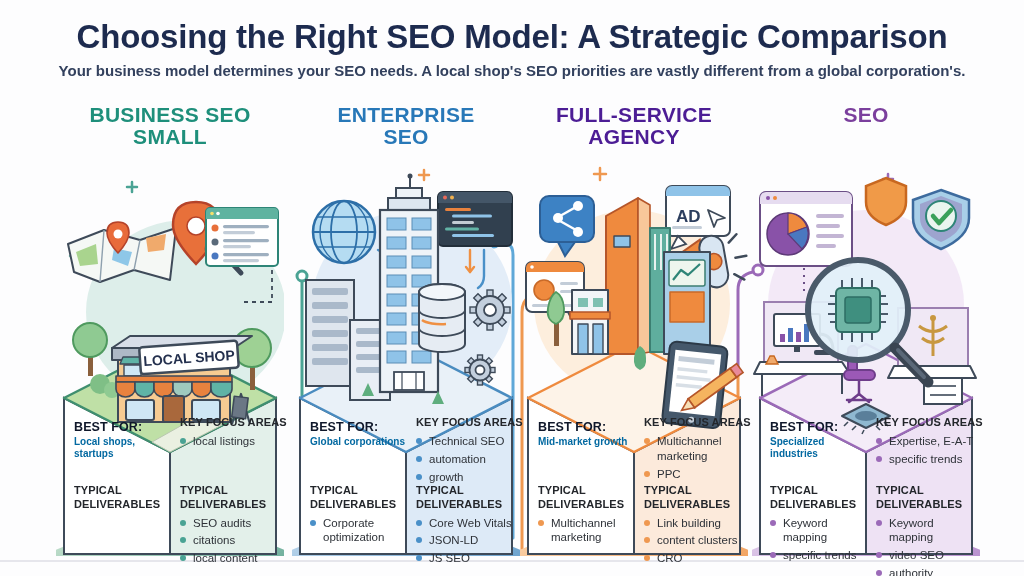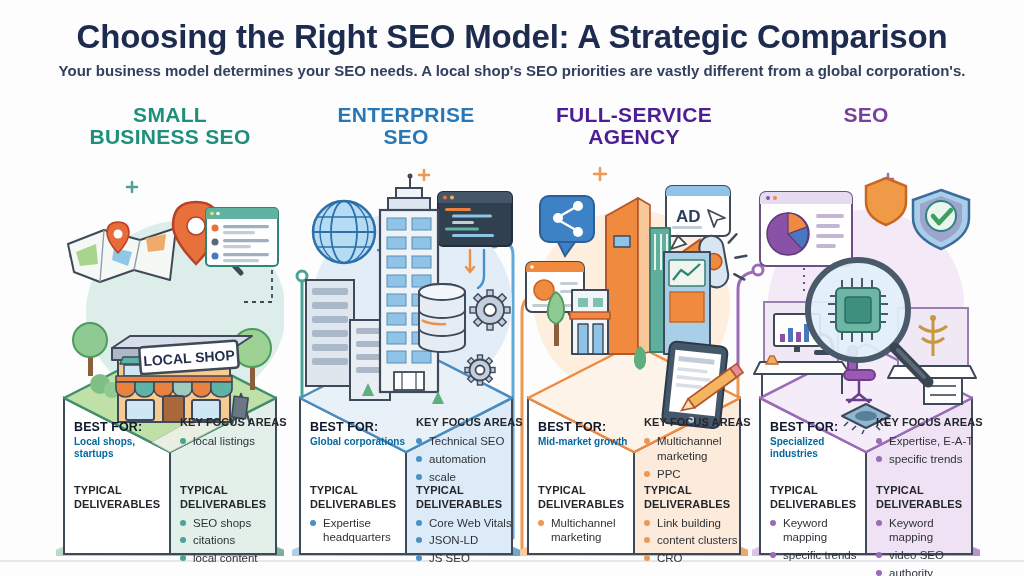--- a/index.html
+++ b/index.html
@@ -70,22 +70,22 @@
     </g>
   </svg>
 
   <header class="page-head">
     <h1>Choosing the Right SEO Model: A Strategic Comparison</h1>
     <p>Your business model determines your SEO needs. A local shop's SEO priorities are vastly different from a global corporation's.</p>
   </header>
 
   <section class="column c0" style="left:56px">
     <h2 class="col-title">
+      <span>BUSINESS SEO</span>
       <span>SMALL</span>
-      <span>BUSINESS SEO</span>
     </h2>
     <svg class="art" viewBox="0 0 228 404">
       <ellipse cx="130" cy="160" rx="100" ry="92" fill="#ddeeea"></ellipse>
 
       <g stroke-linejoin="round">
         <path d="M12,92 L48,78 L84,88 L120,76 L114,128 L78,118 L44,130 L18,120 Z" fill="#f5f8f5" stroke="#3e4a59" stroke-width="2"></path>
         <path d="M48,78 L44,130 M84,88 L78,118" stroke="#8ea0ae" stroke-width="1.4" fill="none"></path>
         <path d="M20,100 L40,92 L42,112 L24,114 Z" fill="#a9d48e"></path>
         <path d="M58,96 L76,100 L72,114 L56,108 Z" fill="#8ec7e8"></path>
         <path d="M90,86 L110,82 L108,98 L92,100 Z" fill="#f0aa6c"></path>
@@ -184,21 +184,21 @@
     </div>
     <div class="tseg key-focus kf">
       <div class="sec-head">KEY FOCUS AREAS</div>
       <ul class="blist">
         <li>local listings</li>
       </ul>
     </div>
     <div class="tseg right-deliv">
       <div class="sec-head">TYPICAL DELIVERABLES</div>
       <ul class="blist">
-        <li>SEO shops</li>
+        <li>SEO audits</li>
         <li>citations</li>
         <li>local content</li>
       </ul>
     </div>
   </section>
 
   <section class="column c1" style="left:292px">
     <h2 class="col-title">
       <span>ENTERPRISE</span>
       <span>SEO</span>
@@ -323,29 +323,29 @@
       </g>
       <path d="M70,244 l6,-13 6,13 Z M140,252 l6,-13 6,13 Z" fill="#5fae7e"></path>
     </svg>
     <div class="tseg best-for">
       <div class="bf-head">BEST FOR:</div>
       <div class="bf-value">Global corporations</div>
     </div>
     <div class="tseg left-deliv">
       <div class="sec-head">TYPICAL DELIVERABLES</div>
       <ul class="blist">
-        <li>Expertise headquarters</li>
+        <li>Corporate optimization</li>
       </ul>
     </div>
     <div class="tseg key-focus kf">
       <div class="sec-head">KEY FOCUS AREAS</div>
       <ul class="blist">
         <li>Technical SEO</li>
         <li>automation</li>
-        <li>scale</li>
+        <li>growth</li>
       </ul>
     </div>
     <div class="tseg right-deliv">
       <div class="sec-head">TYPICAL DELIVERABLES</div>
       <ul class="blist">
         <li>Core Web Vitals</li>
         <li>JSON-LD</li>
         <li>JS SEO</li>
       </ul>
     </div>

